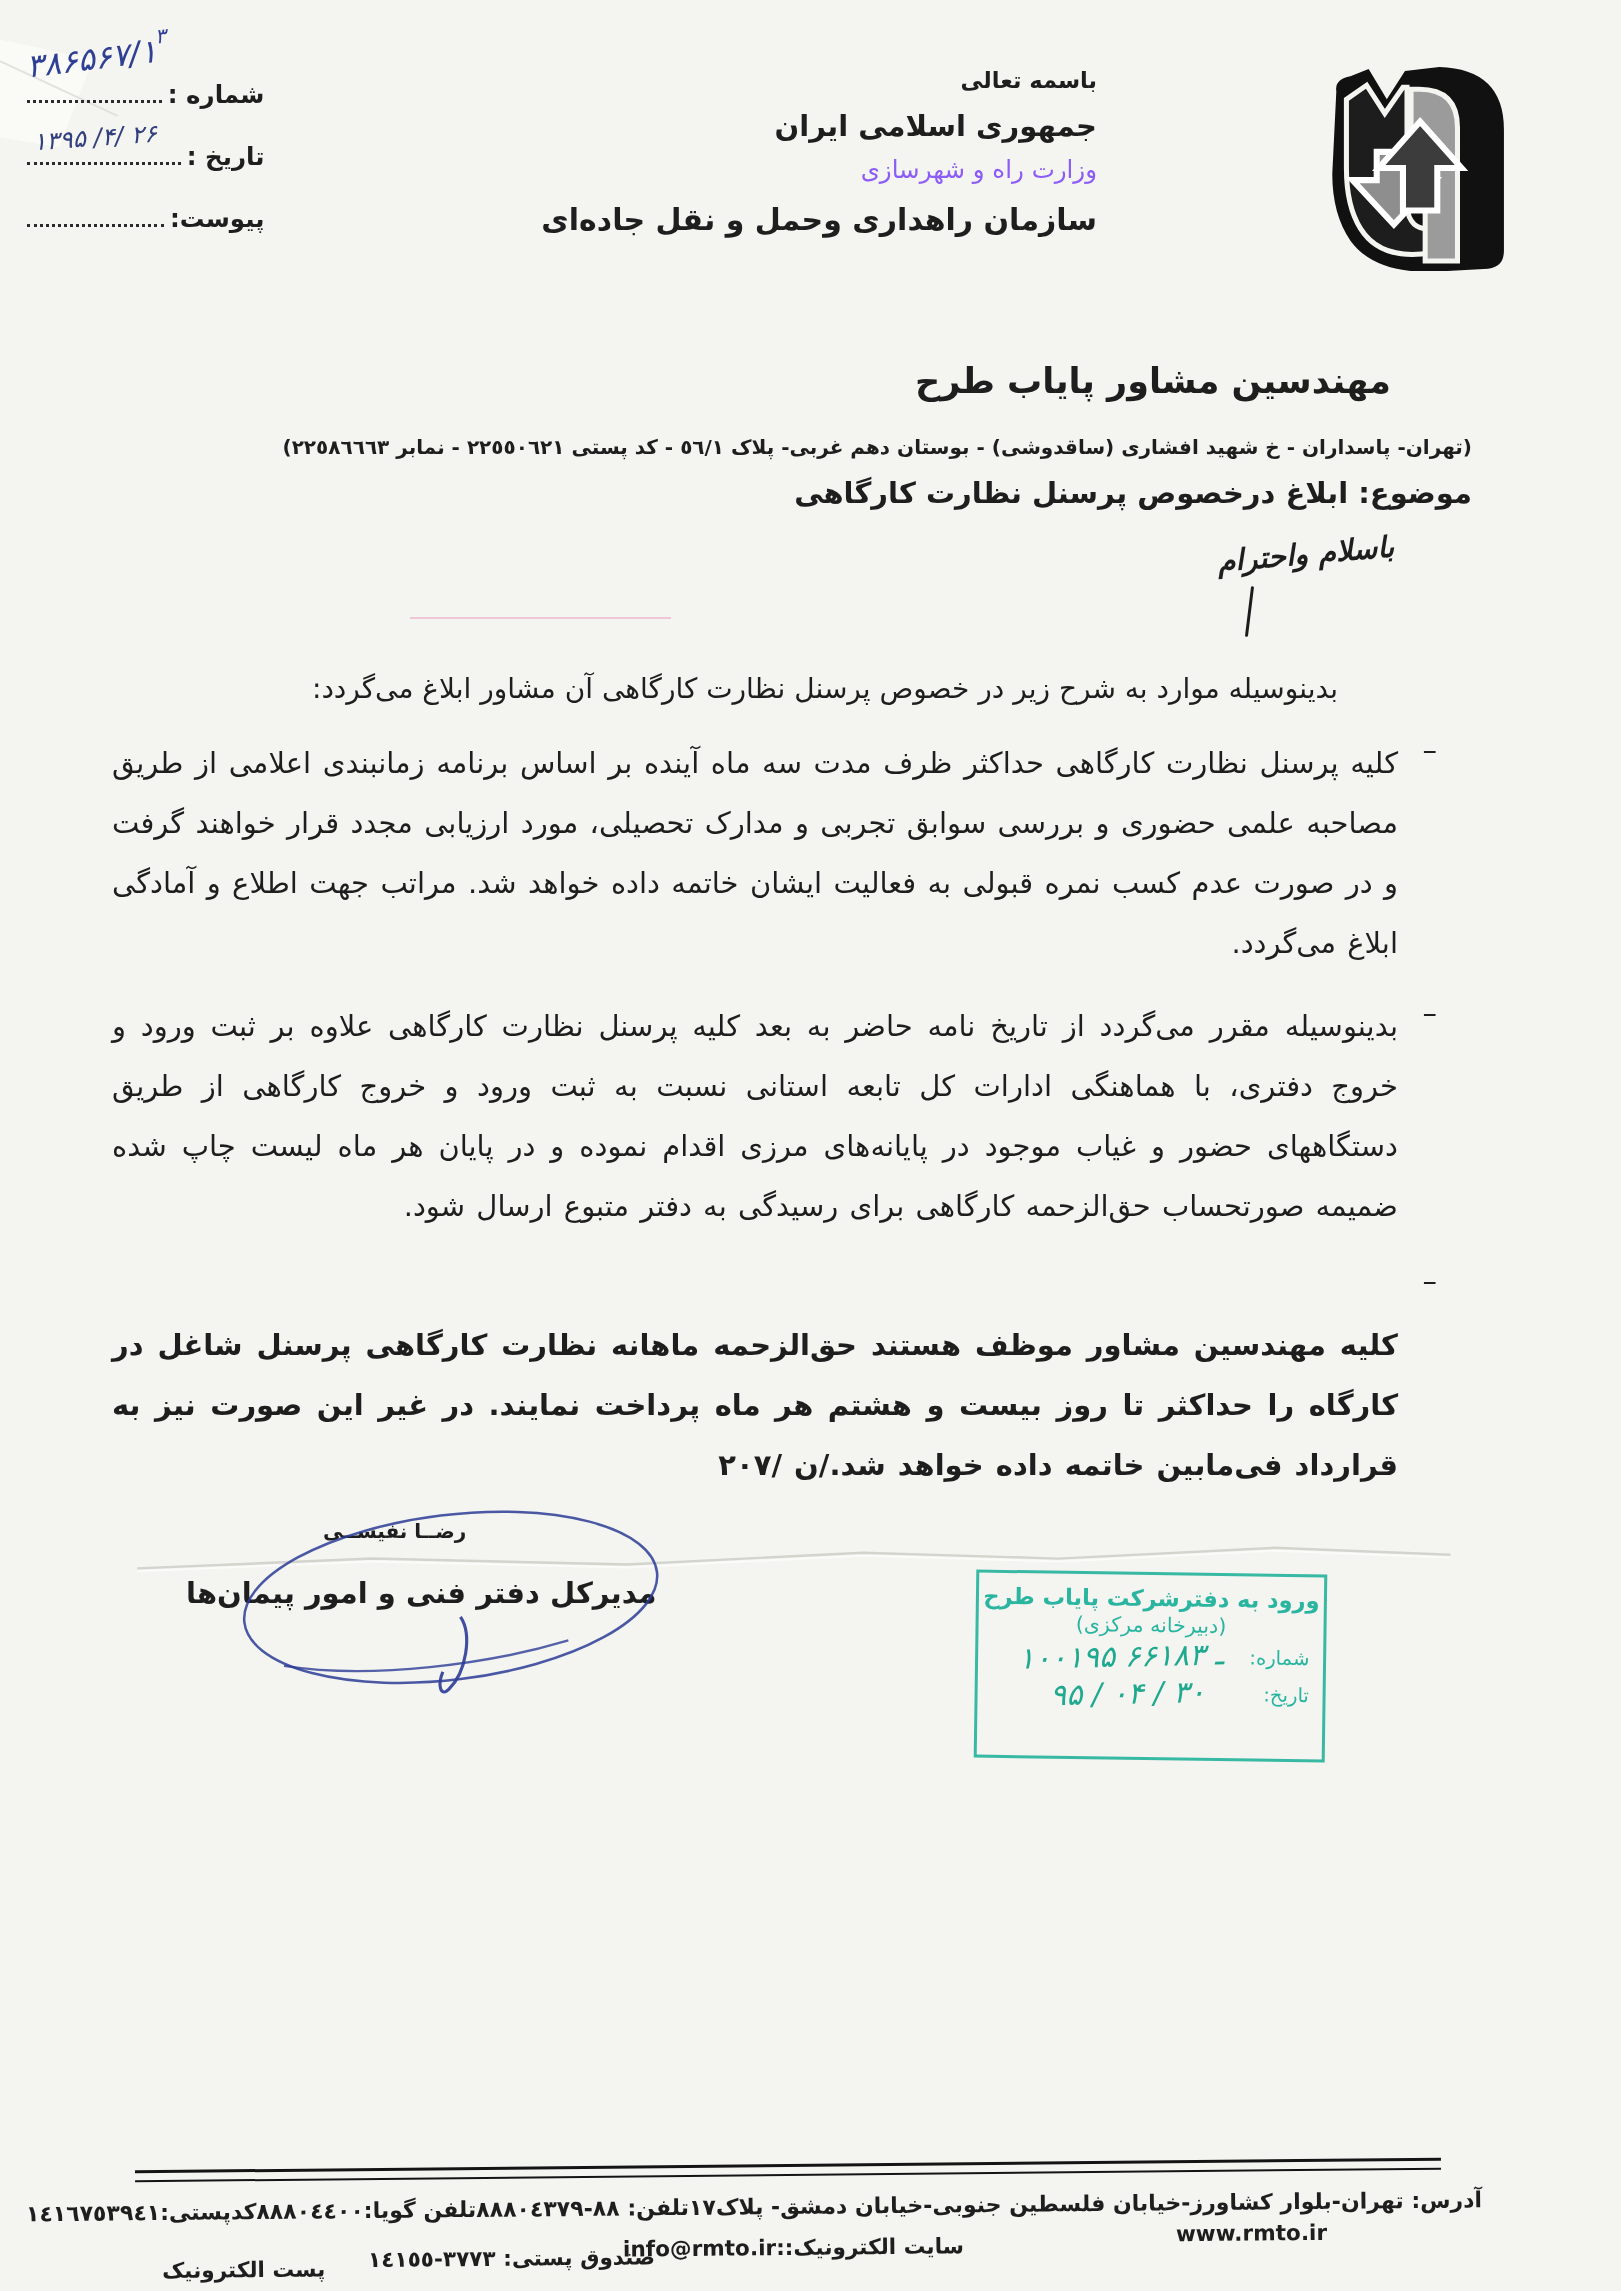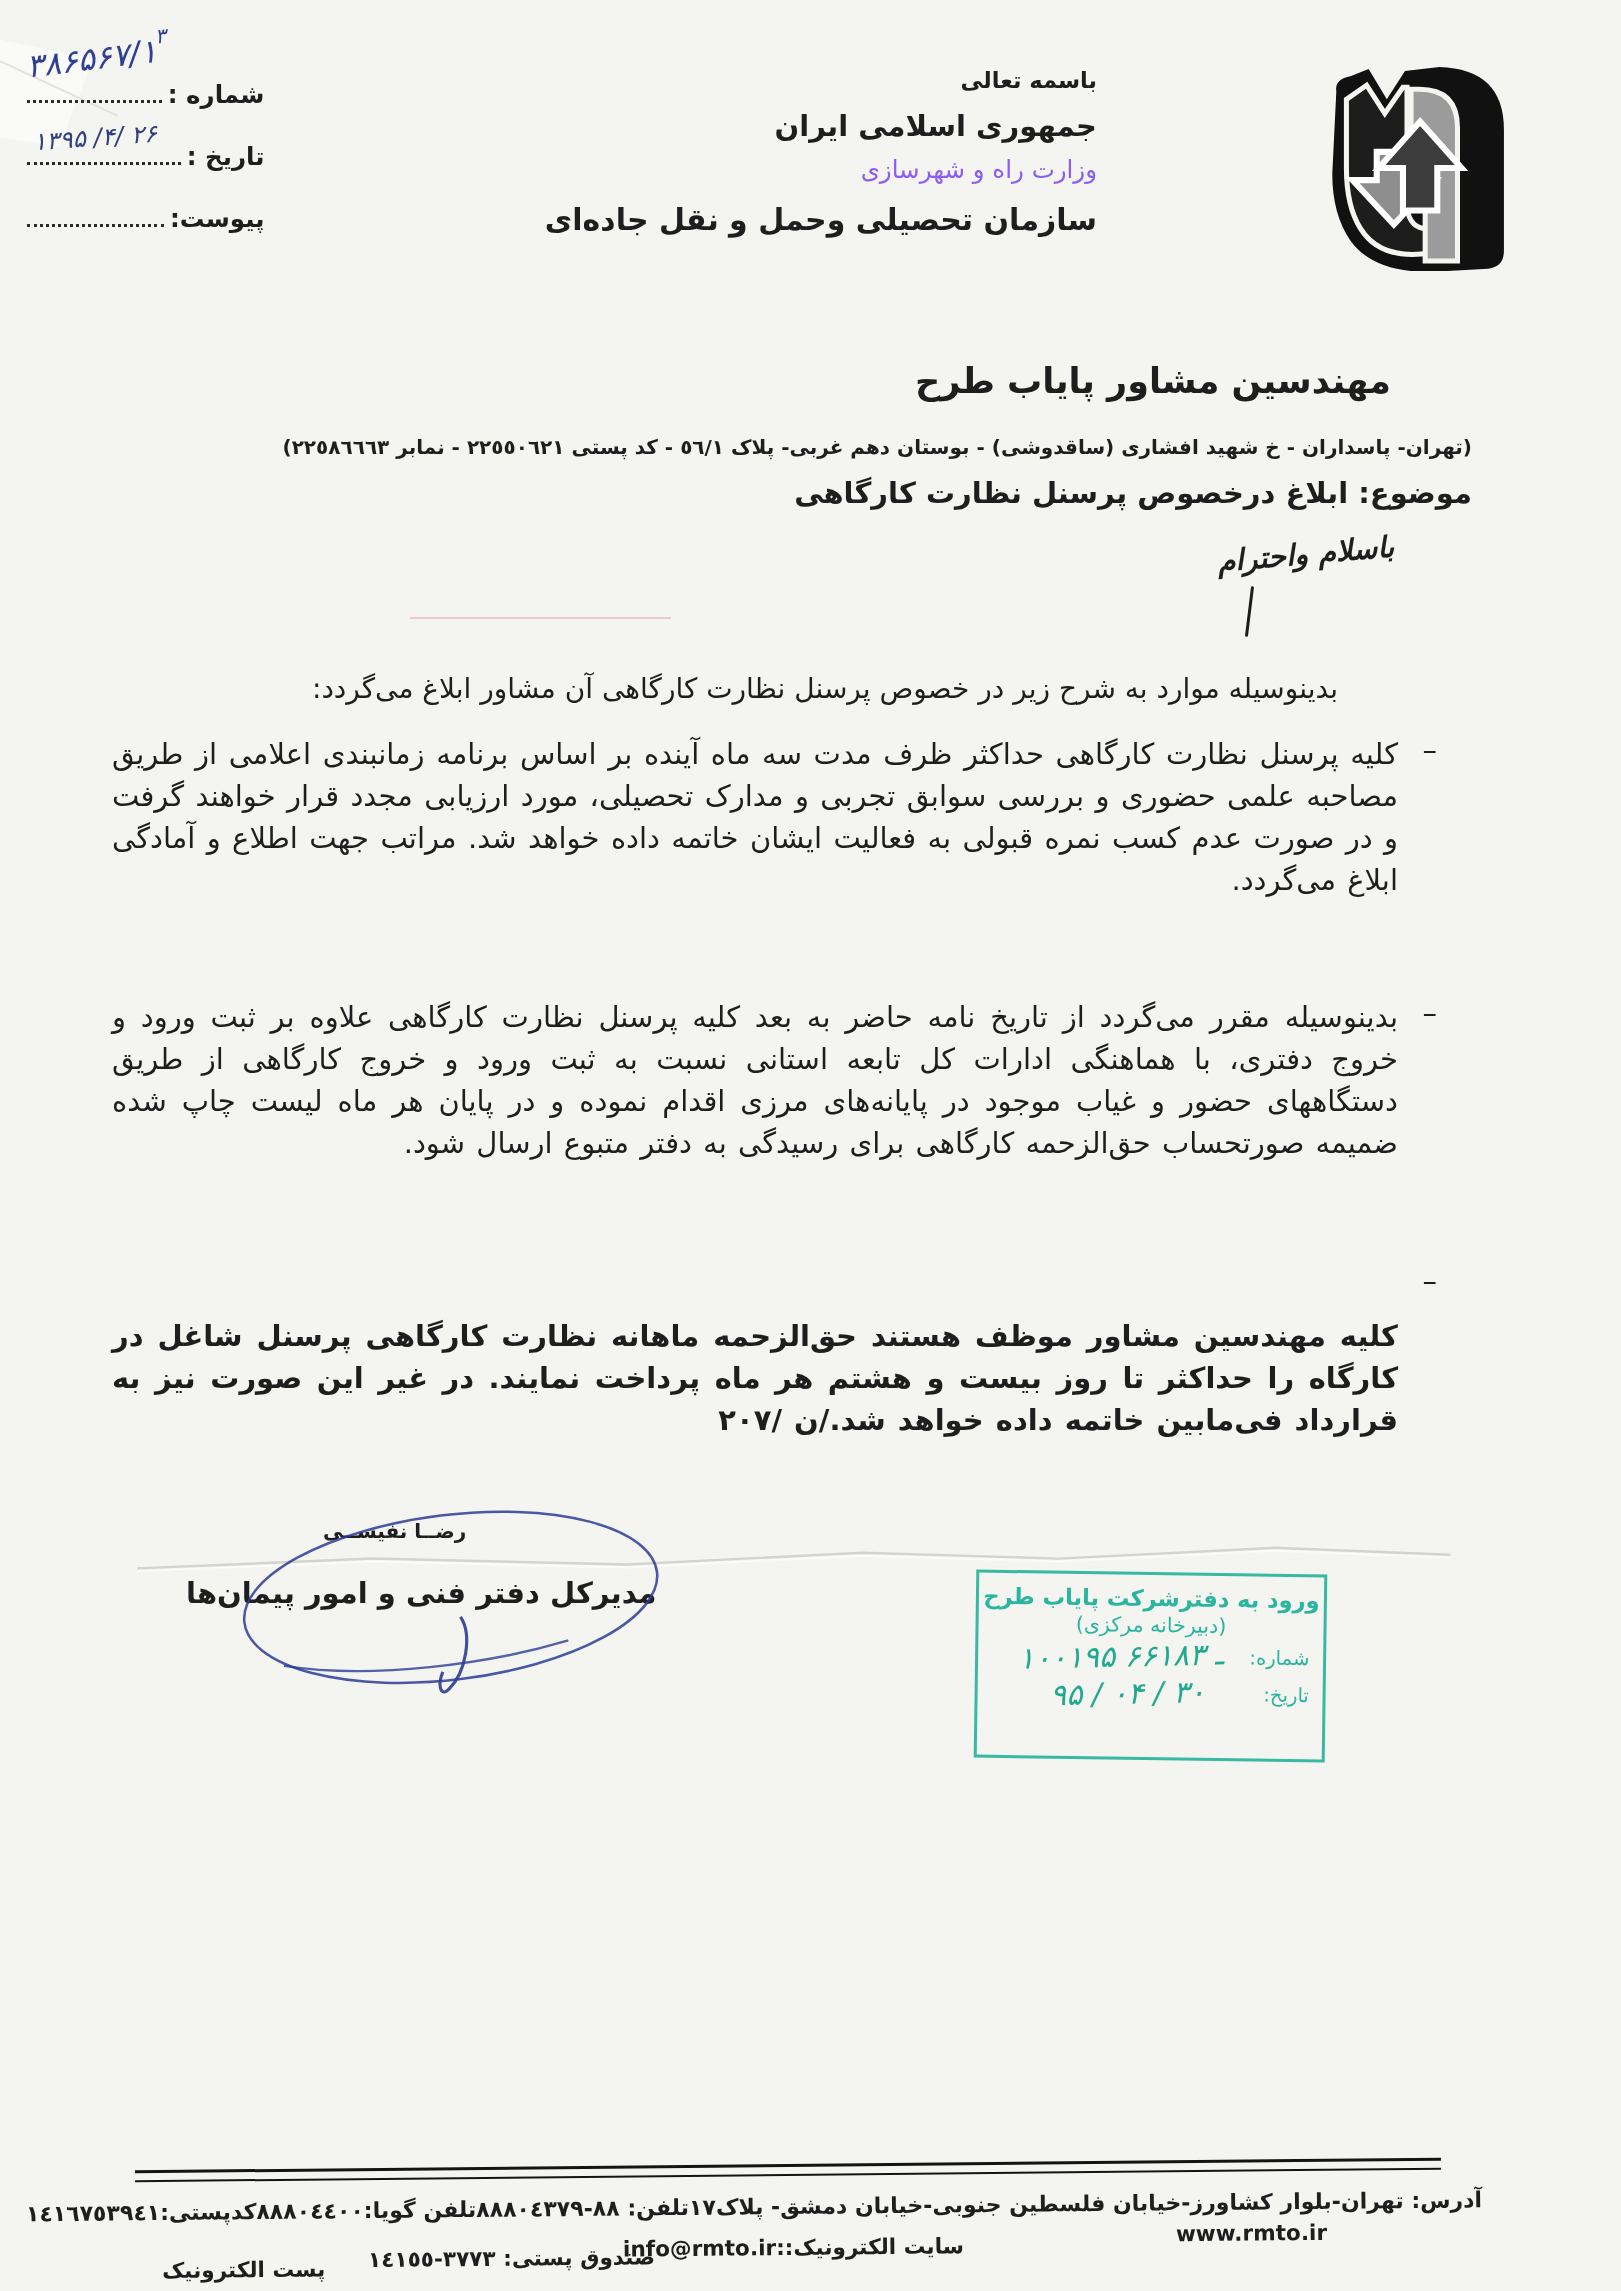--- a/index.html
+++ b/index.html
@@ -33,21 +33,21 @@
   
   .recipient{right:230px;top:361px;font-size:35px;font-weight:bold;}
   .addr-line{right:149px;top:435px;font-size:20px;font-weight:bold;}
   .subject{right:149px;top:476px;font-size:29px;font-weight:bold;}
   .salutation{right:227px;top:537px;font-size:29px;font-weight:600;font-style:italic;transform:rotate(-5deg);}
   .sal-tail{right:370px;top:586px;width:2.9px;height:51px;background:#1c1c1c;transform:rotate(7deg);border-radius:2px;}
   .pink-line{left:410px;top:617px;width:261px;height:2px;background:#eebbd2;opacity:.8;}
 
   
   .intro{right:283px;top:672px;font-size:28px;}
-  .bullet{right:223px;width:1286px;font-size:29px;line-height:42px;
+  .bullet{right:223px;width:1286px;font-size:29px;line-height:60px;
           text-align:justify;text-align-last:right;direction:rtl;word-spacing:2px;}
   .b1{top:733px;} .b2{top:996px;} .b3{top:1315px;font-weight:bold;}
   .dash{right:184px;font-size:29px;font-weight:500;}
   .d1{top:733px;} .d2{top:996px;} .d3{top:1264px;}
 
   
   .sig-name{left:323px;top:1519px;font-size:20px;font-weight:bold;letter-spacing:1px;}
   .sig-title{left:186px;top:1576px;font-size:29px;font-weight:bold;}
 
   
@@ -102,21 +102,21 @@
   </div>
   <div class="abs hw-blue hw-number ltr nowrap">
     <span>۳۸۶۵۶۷/۱</span><span class="sup">۳</span>
   </div>
   <div class="abs hw-blue hw-date ltr nowrap">۱۳۹۵ /۴/ ۲۶</div>
 
   <div class="abs letterhead rtl">
     <div class="lh1">باسمه تعالی</div>
     <div class="lh2">جمهوری اسلامی ایران</div>
     <div class="lh3">وزارت راه و شهرسازی</div>
-    <div class="lh4">سازمان تحصیلی وحمل و نقل جاده‌ای</div>
+    <div class="lh4">سازمان راهداری وحمل و نقل جاده‌ای</div>
   </div>
 
   <svg class="abs" style="left:1306px;top:63px;" width="202" height="208" viewBox="0 0 200 206">
 
     <path d="M30,28 Q28,16 44,13 L62,6 L80,36 L98,8 L132,4 Q196,6 196,66 L196,186 Q196,204 176,204 L140,206 Q70,212 44,176 Q26,150 26,110 Z" fill="#111111"></path>
 
     <path d="M40,36 L60,22 L78,50 L96,24 L100,24 L100,142 Q102,166 124,164 L124,188 Q74,196 54,164 Q40,142 40,104 Z" fill="#1d1d1d" stroke="#f4f4f1" stroke-width="5"></path>
 
     <path d="M150,196 L150,64 Q150,26 112,26 L104,26 L104,64 Q118,64 118,80 L118,196 Z" fill="#9b9b9b" stroke="#f4f4f1" stroke-width="5"></path>
 

